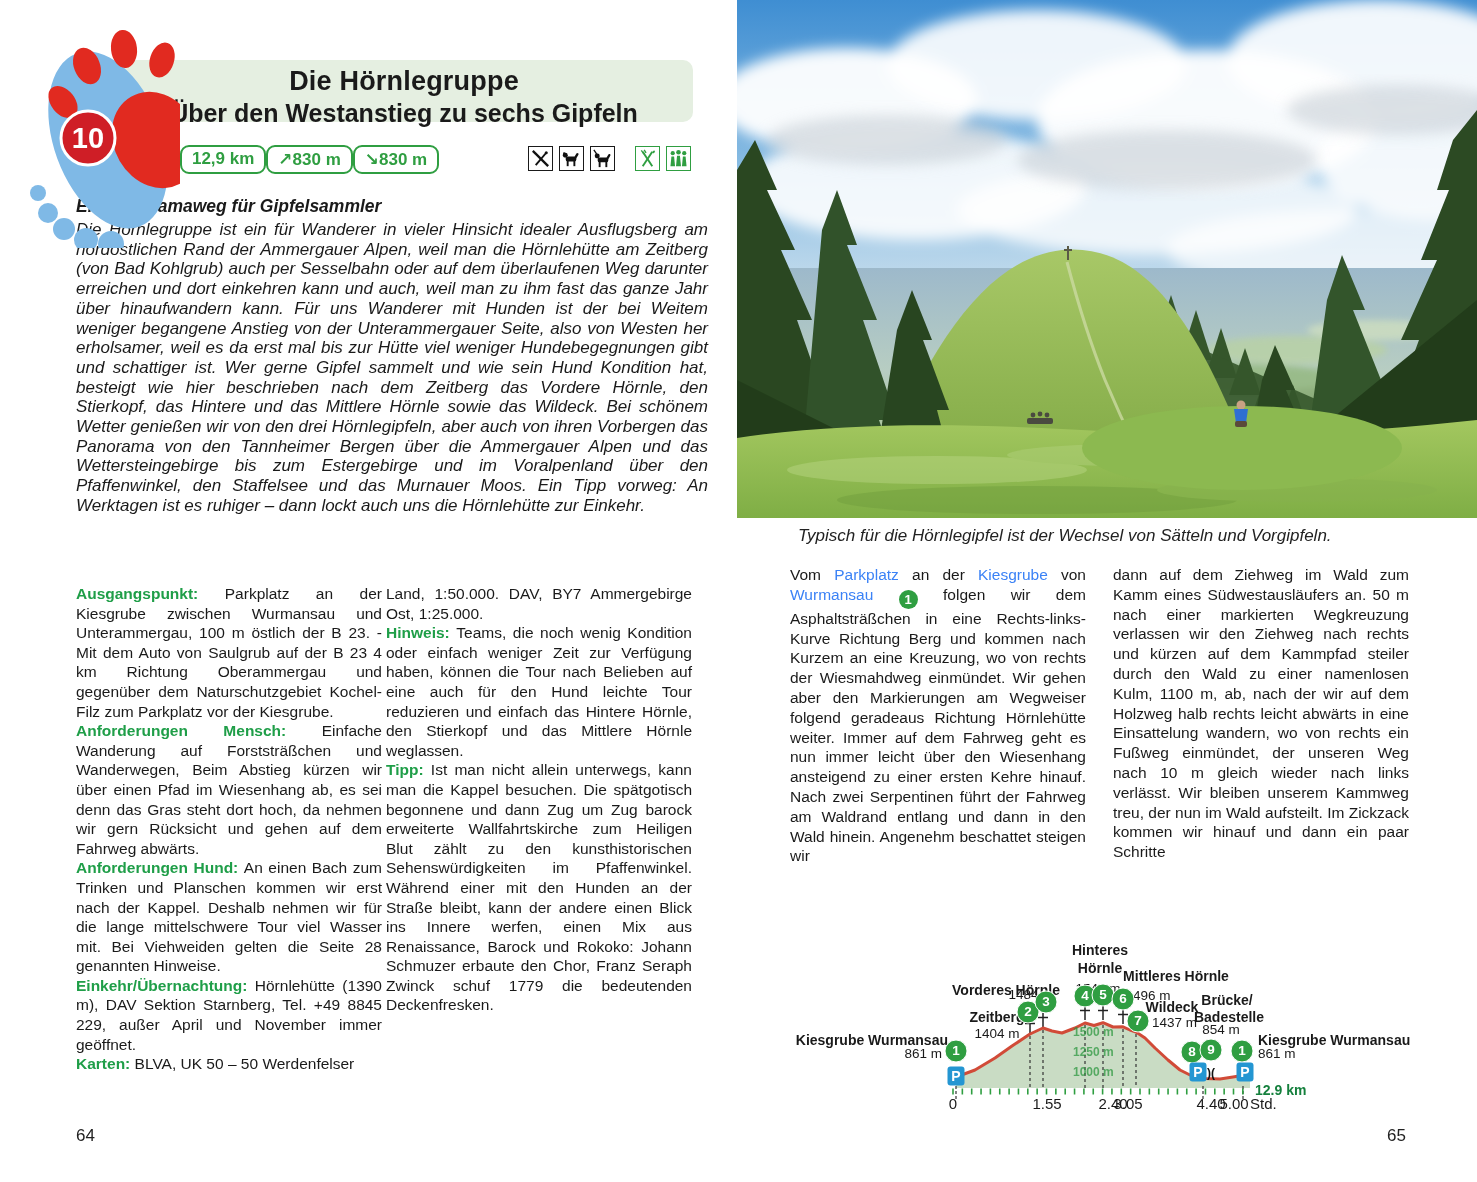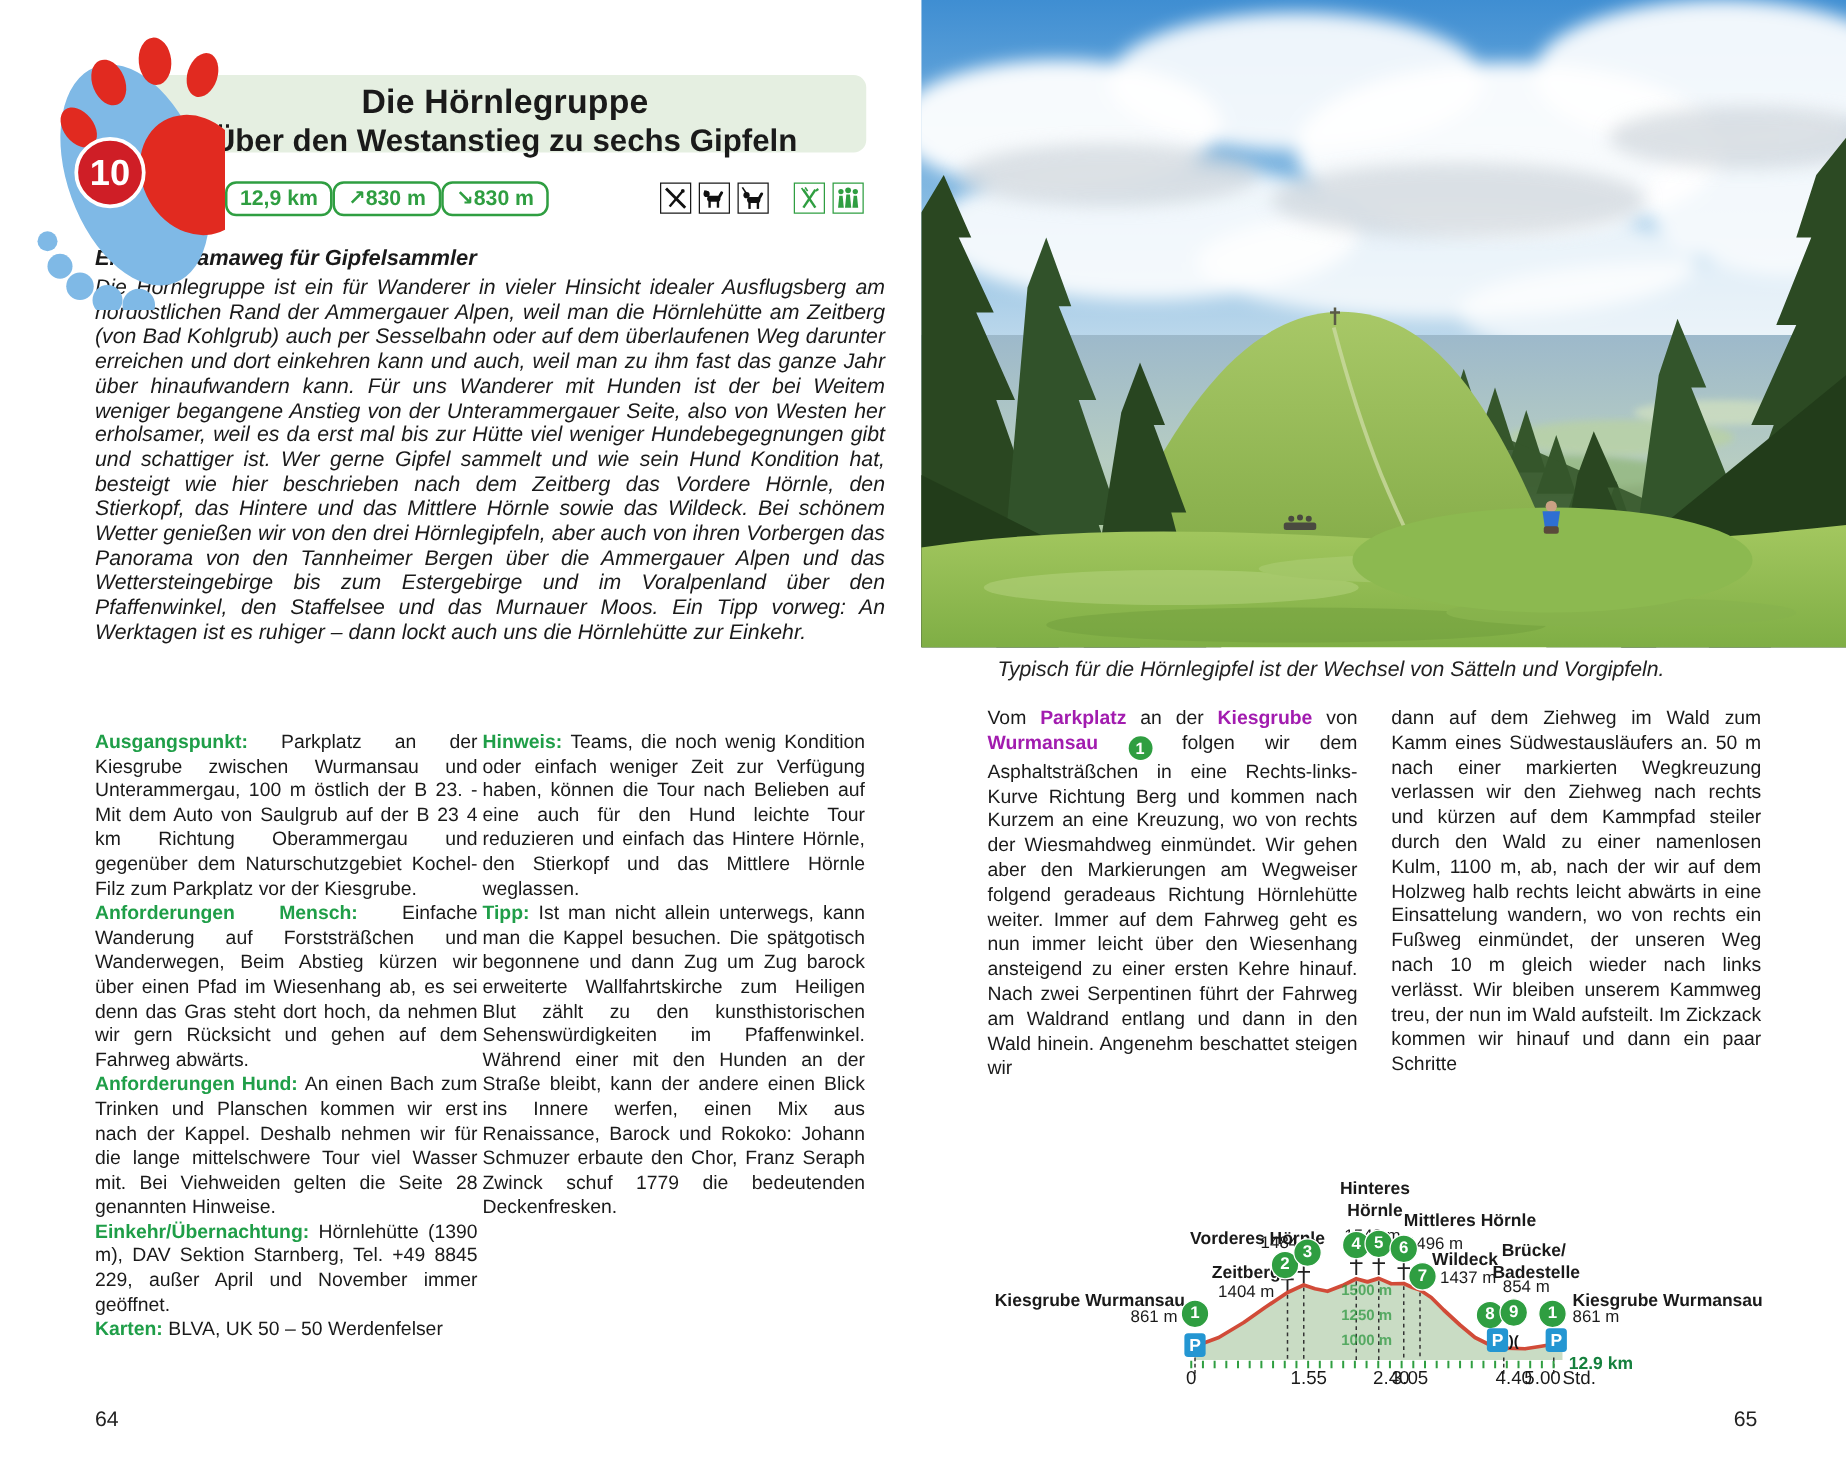--- a/index.html
+++ b/index.html
@@ -32,21 +32,21 @@
   .info-col{width:306px;font-size:15.5px;line-height:19.6px;text-align:justify;hyphens:auto;}
   .info-item{margin:0;}
   .info-label{font-weight:700;color:#1f9e48;}
   .page-num{position:absolute;font-size:17px;color:#222;}
   
   .photo{position:absolute;left:737px;top:0;width:740px;height:518px;}
   .caption{position:absolute;left:798px;top:526px;width:645px;font-size:17px;font-style:italic;color:#222;}
   .route-col{position:absolute;top:565px;width:296px;font-size:15.5px;line-height:19.8px;text-align:justify;hyphens:auto;}
   #route-col1{left:790px;}
   #route-col2{left:1113px;}
-  .kw{color:#a21caf;font-weight:700;}
+  .kw{color:#3b82f6;font-weight:400;}
   .inline-marker{
     display:inline-block;width:19px;height:19px;border-radius:50%;background:#2f9e41;
     color:#fff;font-weight:700;font-size:13px;line-height:19px;text-align:center;
     vertical-align:-4px;font-style:normal;
   }
   
   .chart{position:absolute;left:786px;top:928px;width:660px;height:225px;}
   .chart svg{position:absolute;left:0;top:0;}
   .chart-label{position:absolute;white-space:nowrap;transform:translate(-50%,-50%);}
   .chart-label.r{transform:translate(-100%,-50%);}
@@ -154,20 +154,21 @@
 
 <div class="info-cols">
   <div class="info-col" id="info-col1">
       <p class="info-item"><span class="info-label">Ausgangspunkt: </span><span>Parkplatz an der Kiesgrube zwischen Wurmansau und Unterammergau, 100 m östlich der B 23. - Mit dem Auto von Saulgrub auf der B 23 4 km Richtung Oberammergau und gegenüber dem Naturschutzgebiet Kochel-Filz zum Parkplatz vor der Kiesgrube.</span></p>
       <p class="info-item"><span class="info-label">Anforderungen Mensch: </span><span>Einfache Wanderung auf Forststräßchen und Wanderwegen, Beim Abstieg kürzen wir über einen Pfad im Wiesenhang ab, es sei denn das Gras steht dort hoch, da nehmen wir gern Rücksicht und gehen auf dem Fahrweg abwärts.</span></p>
       <p class="info-item"><span class="info-label">Anforderungen Hund: </span><span>An einen Bach zum Trinken und Planschen kommen wir erst nach der Kappel. Deshalb nehmen wir für die lange mittelschwere Tour viel Wasser mit. Bei Viehweiden gelten die Seite 28 genannten Hinweise.</span></p>
       <p class="info-item"><span class="info-label">Einkehr/Übernachtung: </span><span>Hörnlehütte (1390 m), DAV Sektion Starnberg, Tel. +49 8845 229, außer April und November immer geöffnet.</span></p>
       <p class="info-item"><span class="info-label">Karten: </span><span>BLVA, UK 50 – 50 Werdenfelser</span></p>
     </div>
   <div class="info-col" id="info-col2">
+      <p class="info-item"><span>Land, 1:50.000. DAV, BY7 Ammergebirge Ost, 1:25.000.</span></p>
       <p class="info-item"><span class="info-label">Hinweis: </span><span>Teams, die noch wenig Kondition oder einfach weniger Zeit zur Verfügung haben, können die Tour nach Belieben auf eine auch für den Hund leichte Tour reduzieren und einfach das Hintere Hörnle, den Stierkopf und das Mittlere Hörnle weglassen.</span></p>
       <p class="info-item"><span class="info-label">Tipp: </span><span>Ist man nicht allein unterwegs, kann man die Kappel besuchen. Die spätgotisch begonnene und dann Zug um Zug barock erweiterte Wallfahrtskirche zum Heiligen Blut zählt zu den kunsthistorischen Sehenswürdigkeiten im Pfaffenwinkel. Während einer mit den Hunden an der Straße bleibt, kann der andere einen Blick ins Innere werfen, einen Mix aus Renaissance, Barock und Rokoko: Johann Schmuzer erbaute den Chor, Franz Seraph Zwinck schuf 1779 die bedeutenden Deckenfresken.</span></p>
     </div>
 </div>
 
 <div class="page-num" style="left:76px;top:1126px;">64</div>
 
 <svg class="photo" viewBox="0 0 740 518" preserveAspectRatio="none">
   <defs>
     <linearGradient id="sky" x1="0" y1="0" x2="0" y2="1">

